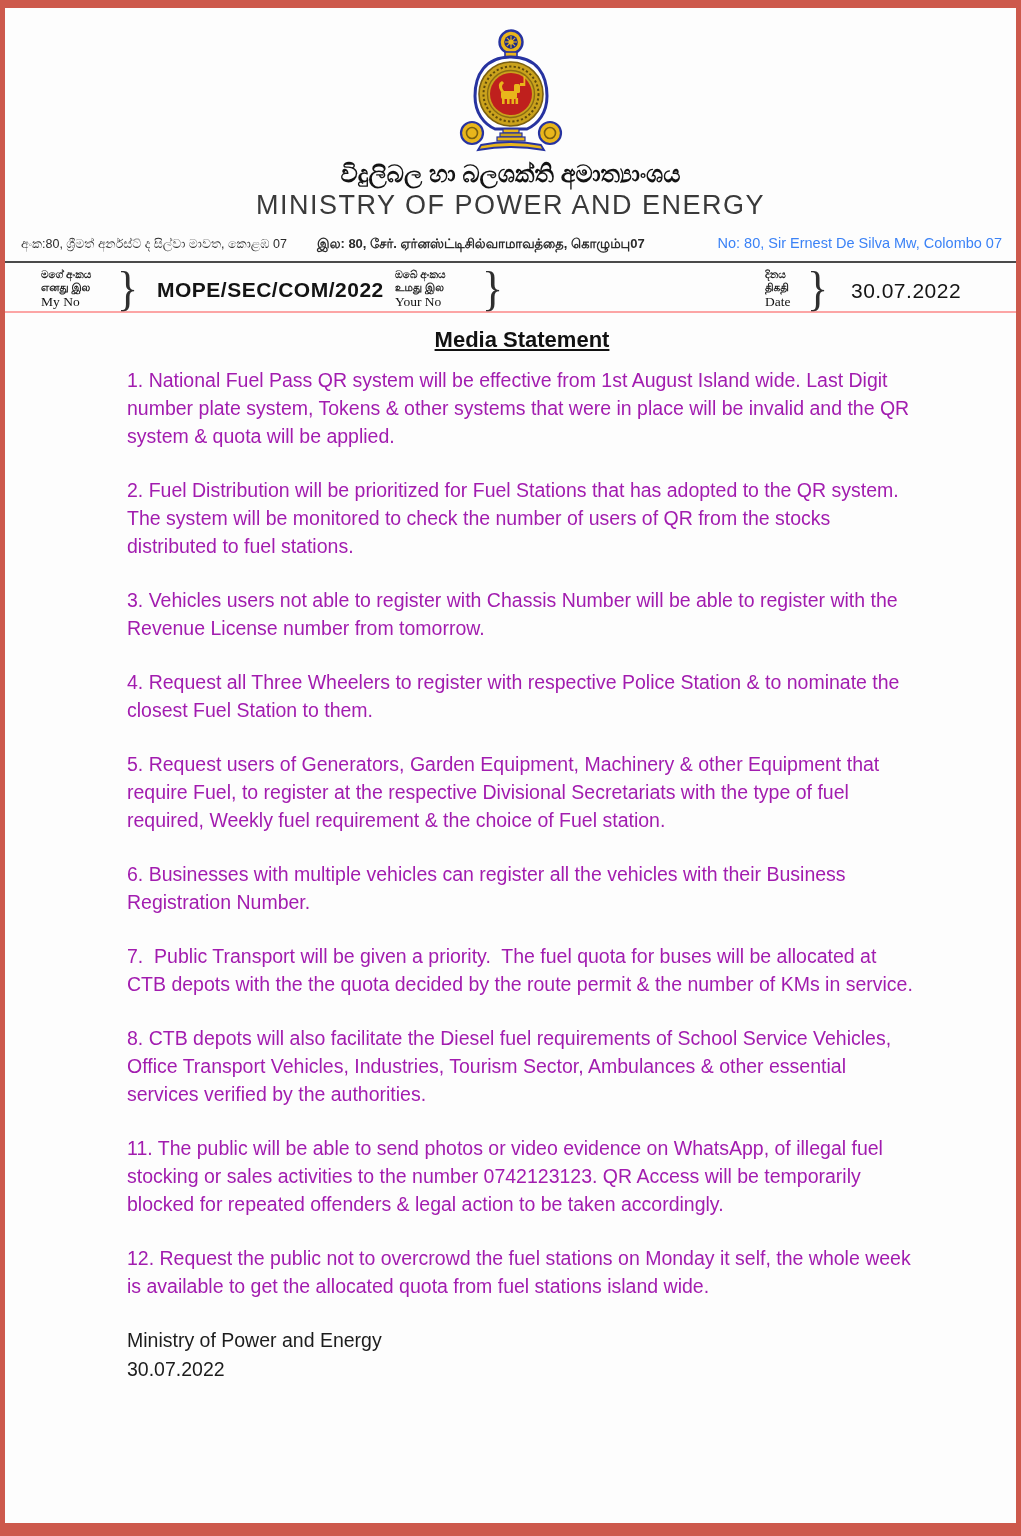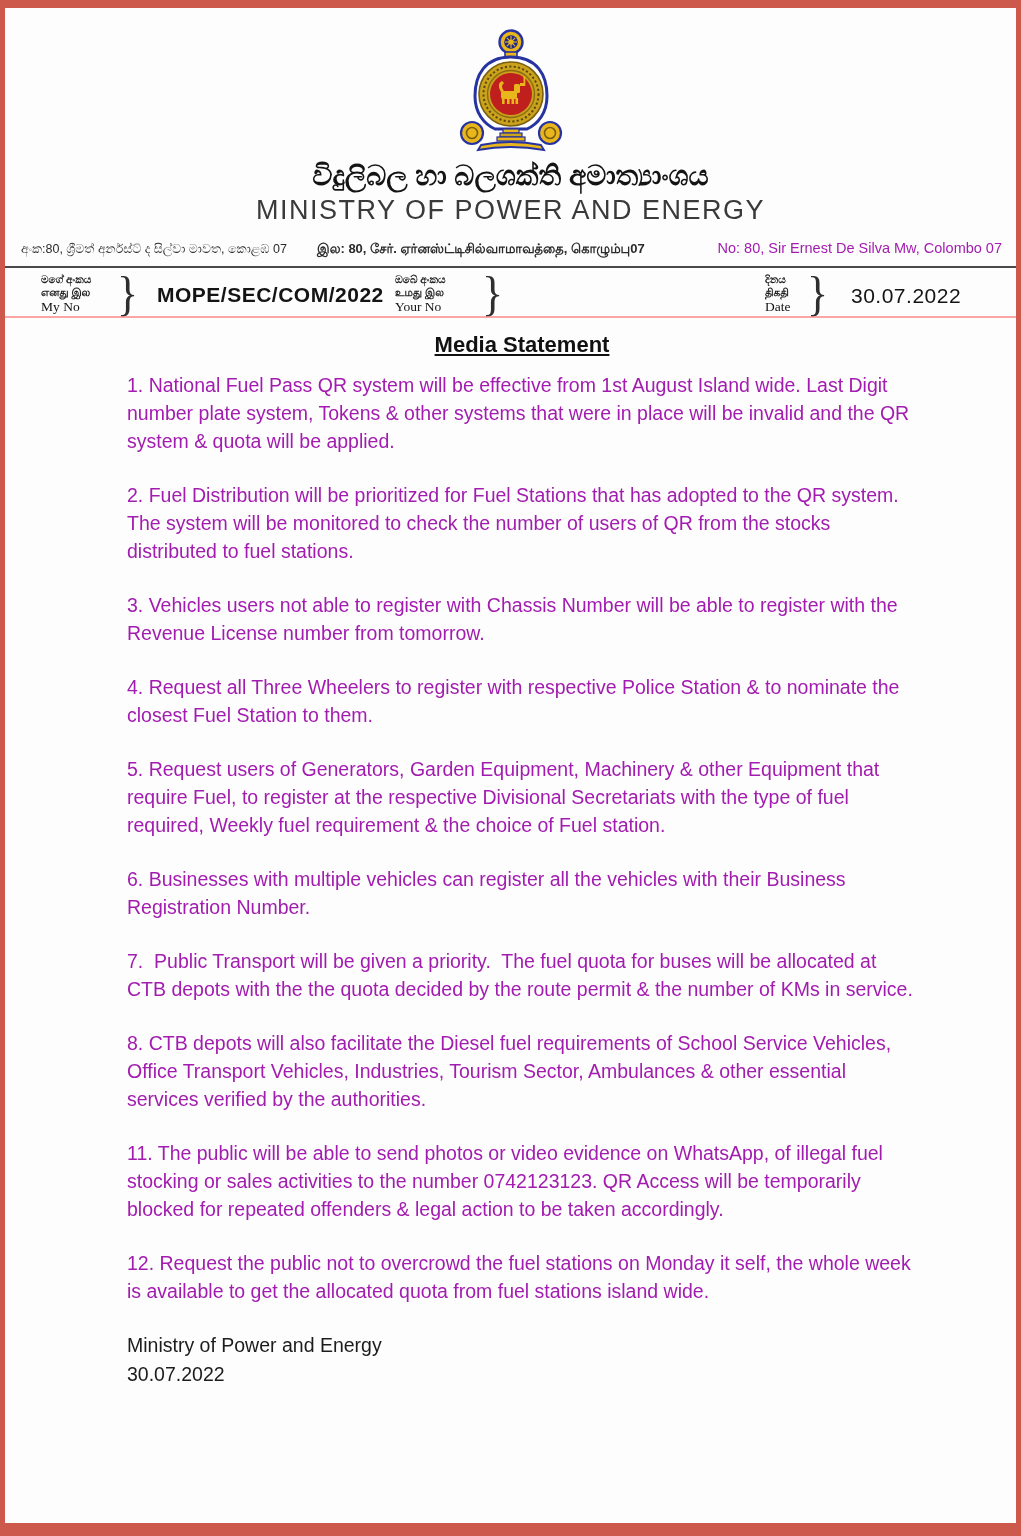--- a/index.html
+++ b/index.html
@@ -17,21 +17,21 @@
     border-right: 5px solid #cd594c;
     border-top: 8px solid #cd594c;
     border-bottom: 13px solid #cd594c;
     overflow: hidden;
     position: relative;
   }
   
   .letterhead { text-align: center; padding-top: 20px; }
   .emblem svg { display: inline-block; }
   .title-si {
-    font-size: 28px;
+    font-size: 24px;
     font-weight: bold;
     color: #141414;
     margin-top: 4px;
     font-family: "Liberation Sans", sans-serif;
   }
   .title-en {
     font-size: 27px;
     color: #3a3a3a;
     letter-spacing: 1.5px;
     margin-top: 2px;
@@ -42,21 +42,21 @@
   .addr-si {
     position: absolute; left: 16px; top: 4px;
     font-size: 12.5px; font-weight: normal; color: #2a2a2a;
   }
   .addr-ta {
     position: absolute; left: 312px; top: 3px;
     font-size: 13px; font-weight: bold; color: #2a2a2a;
   }
   .addr-en {
     position: absolute; right: 14px; top: 2px;
-    font-size: 14.5px; color: #a21caf;
+    font-size: 14.5px; color: #3b82f6;
   }
   
   .ref-row {
     position: relative;
     height: 52px;
     border-top: 2px solid #4a4a4a;
     border-bottom: 2px solid #fca5a5;
   }
   .label-stack { position: absolute; top: 5px; line-height: 1.22; }
   .label-stack .l-si, .label-stack .l-ta {

